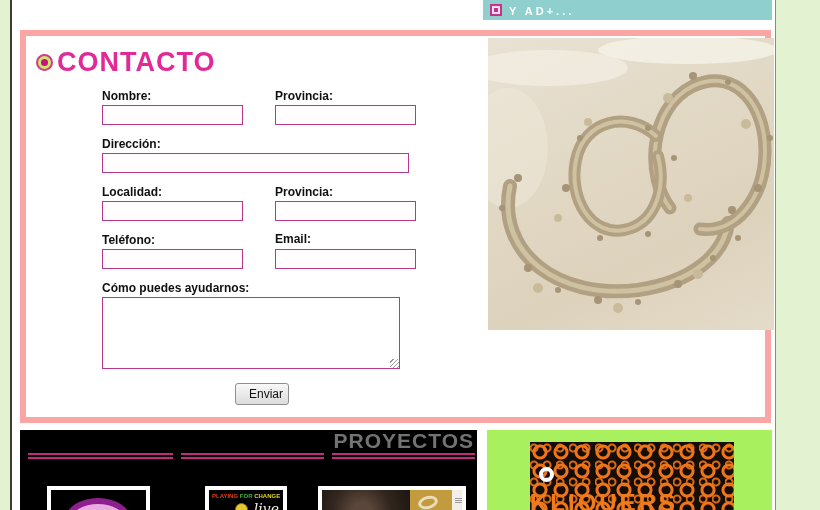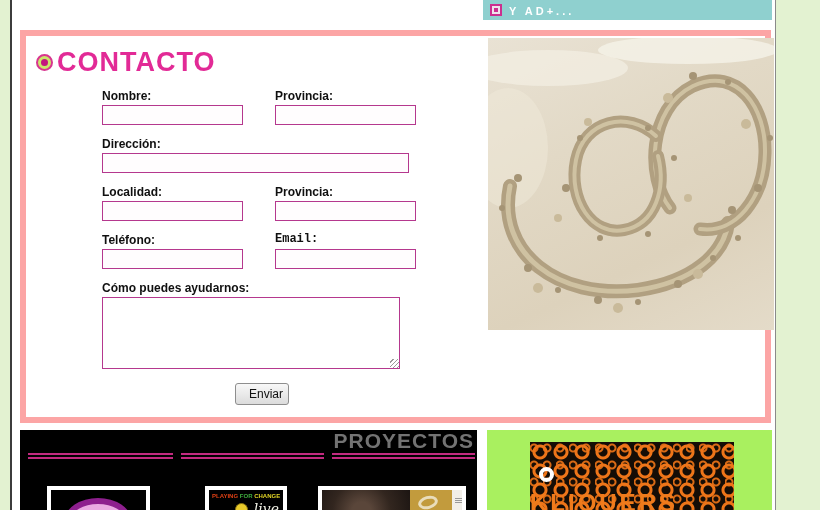--- a/index.html
+++ b/index.html
@@ -131,21 +131,21 @@
 
   <span class="field-label" style="left:76px; top:101px;">Dirección:</span>
   <input id="direccion-input" class="txt-input" style="left: 76px; top: 117px;" type="text">
 
   <span class="field-label" style="left:76px; top:149px;">Localidad:</span>
   <span class="field-label" style="left:249px; top:149px;">Provincia:</span>
   <input class="txt-input" style="left: 76px; top: 165px;" type="text">
   <input class="txt-input" style="left: 249px; top: 165px;" type="text">
 
   <span class="field-label" style="left:76px; top:197px;">Teléfono:</span>
-  <span class="field-label" style="left:249px; top:196px;font-family:Liberation Mono, monospace;">Email:</span>
+  <span class="field-label" style="left:249px; top:196px;">Email:</span>
   <input class="txt-input" style="left: 76px; top: 213px;" type="text">
   <input class="txt-input" style="left: 249px; top: 213px;" type="text">
 
   <span class="field-label" style="left:76px; top:245px;">Cómo puedes ayudarnos:</span>
   <textarea id="ayuda-textarea" style="left: 76px; top: 261px;"></textarea>
   <div id="resize-grip" class="abs" style="left:364px; top:323px;"></div>
 
   <button id="enviar-button">Enviar</button>
 
   <div id="sand-image" class="abs">

